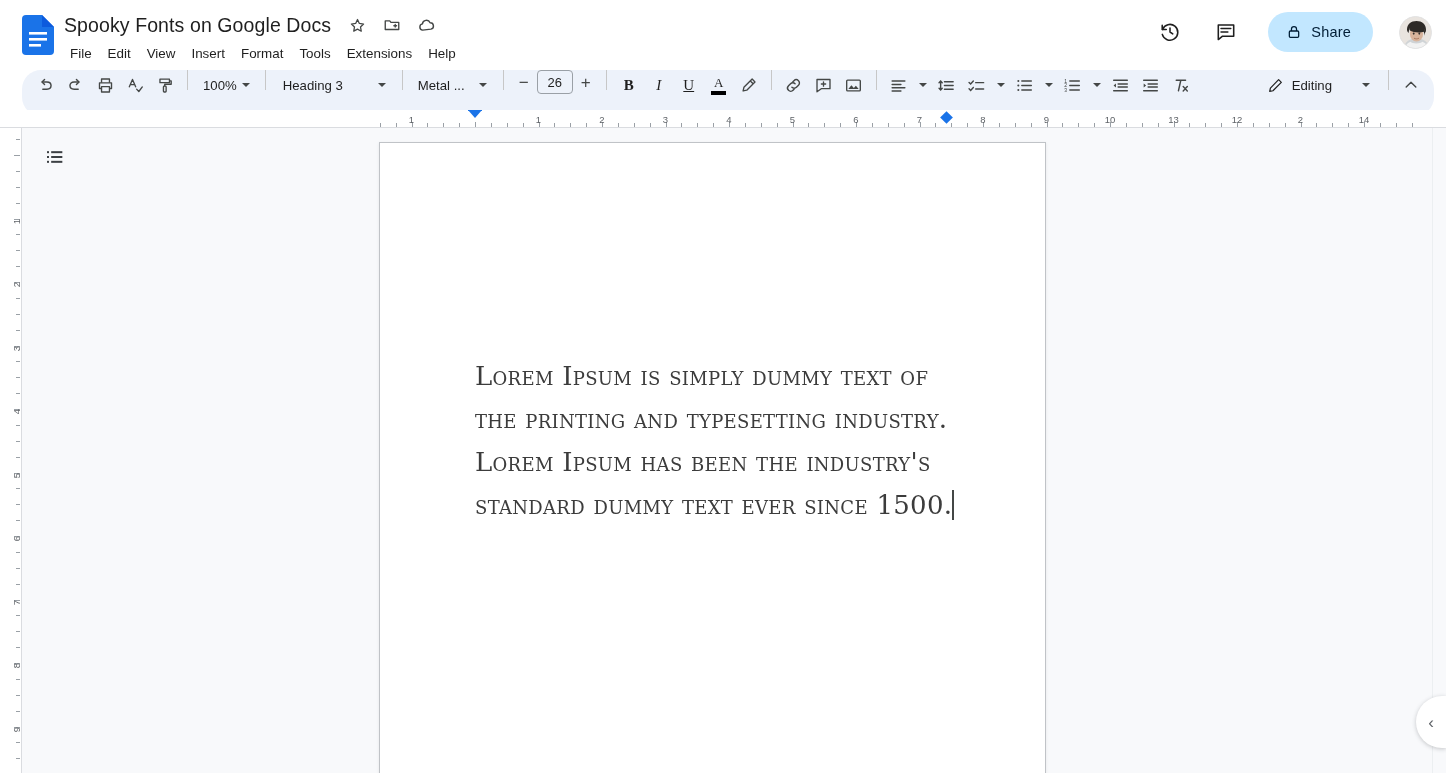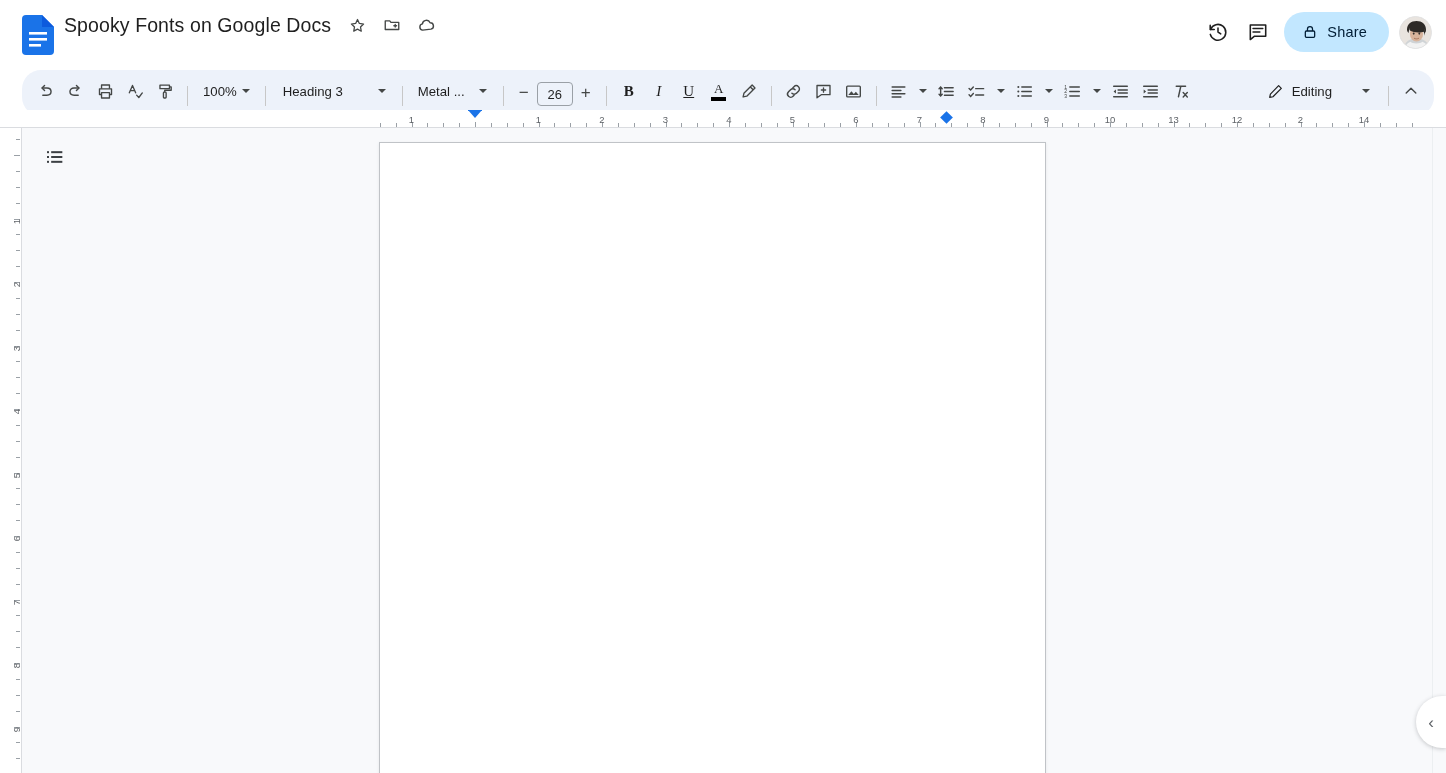--- a/index.html
+++ b/index.html
@@ -33,21 +33,21 @@
     border-radius: 50%; cursor: pointer; color: #444746;
   }
   .menubar { display: flex; margin-top: 3px; margin-left: 2px; }
   .menu-item {
     font-size: 13.4px; color: #1f1f1f; padding: 3px 8px;
     border-radius: 4px; cursor: pointer; white-space: nowrap;
   }
 
   .header-right {
     position: absolute; right: 14px; top: 12px;
-    display: flex; align-items: center; gap: 0;
+    display: flex; align-items: center; gap: 16px;
   }
   .hicon-btn {
     width: 40px; height: 40px; border-radius: 50%;
     display: flex; align-items: center; justify-content: center;
     cursor: pointer; color: #1f1f1f;
   }
   .share-btn {
     height: 40px; background: #c2e7ff; border-radius: 20px;
     display: flex; align-items: center; gap: 9px;
     padding: 0 22px 0 18px; cursor: pointer; margin-left: 6px;
@@ -61,21 +61,21 @@
   }
 
   
   .toolbar-wrap {
     position: absolute; left: 0; top: 68px; width: 1446px; height: 42px;
     background: #ffffff;
   }
   .toolbar {
     position: absolute; left: 22px; top: 2px; right: 12px; height: 46px;
     background: #edf2fa; border-radius: 19px;
-    display: flex; align-items: flex-end; padding: 10px 8px;
+    display: flex; align-items: flex-start; padding: 0 8px;
   }
   .tb-btn {
     height: 30px; min-width: 30px; border-radius: 4px;
     display: flex; align-items: center; justify-content: center;
     cursor: pointer; color: #444746; flex: none;
   }
   .tb-sep { width: 1px; height: 20px; background: #c7c7c7; margin: 0 7px; flex: none; }
   .tb-zoom {
     display: flex; align-items: center; height: 30px; padding: 0 3px 0 8px;
     border-radius: 4px; cursor: pointer; font-size: 13.2px; color: #1f1f1f; flex: none;
@@ -237,20 +237,30 @@
         </svg>
       </div>
 
       <div class="title-icon">
         <svg width="20" height="20" viewBox="0 0 24 24" fill="none" stroke="#444746" stroke-width="1.7" stroke-linejoin="round">
           <path d="M6.8 18.2A3.8 3.8 0 0 1 6.5 10.7a4.8 4.8 0 0 1 9.2-1.4 3.9 3.9 0 0 1 1 7.7z"></path>
         </svg>
       </div>
     </div>
 
+    <div class="menubar">
+      <div class="menu-item">File</div>
+      <div class="menu-item">Edit</div>
+      <div class="menu-item">View</div>
+      <div class="menu-item">Insert</div>
+      <div class="menu-item">Format</div>
+      <div class="menu-item">Tools</div>
+      <div class="menu-item">Extensions</div>
+      <div class="menu-item">Help</div>
+    </div>
   </div>
 
   <div class="header-right">
     <div class="hicon-btn">
       <svg width="22" height="22" viewBox="0 0 24 24" fill="none" stroke="#1f1f1f" stroke-width="1.7" stroke-linecap="round" stroke-linejoin="round">
         <path d="M3.5 9.2V4.8M3.5 9.2h4.4"></path>
         <path d="M3.9 9.2A8.6 8.6 0 1 1 3.6 14.6"></path>
         <path d="M12 7.6V12l3 2"></path>
       </svg>
     </div>
@@ -630,20 +640,21 @@
       <rect x="2.4" y="5" width="2.4" height="2.4"></rect>
       <rect x="7.4" y="5" width="13.4" height="2.4"></rect>
       <rect x="2.4" y="10.8" width="2.4" height="2.4"></rect>
       <rect x="7.4" y="10.8" width="13.4" height="2.4"></rect>
       <rect x="2.4" y="16.6" width="2.4" height="2.4"></rect>
       <rect x="7.4" y="16.6" width="13.4" height="2.4"></rect>
     </svg>
   </div>
 
   <div class="page">
+    <div class="doc-body"><span>Lorem Ipsum is simply dummy text of the printing and typesetting industry. Lorem Ipsum has been the industry's standard dummy text ever since 1500.</span><span class="caret-bar"></span></div>
   </div>
 
   <div class="scroll-right-edge"></div>
 
   <div class="right-panel-tab">
     <span style="font-size:17px;line-height:1;">‹</span>
   </div>
 </div>
 
 </body></html>

